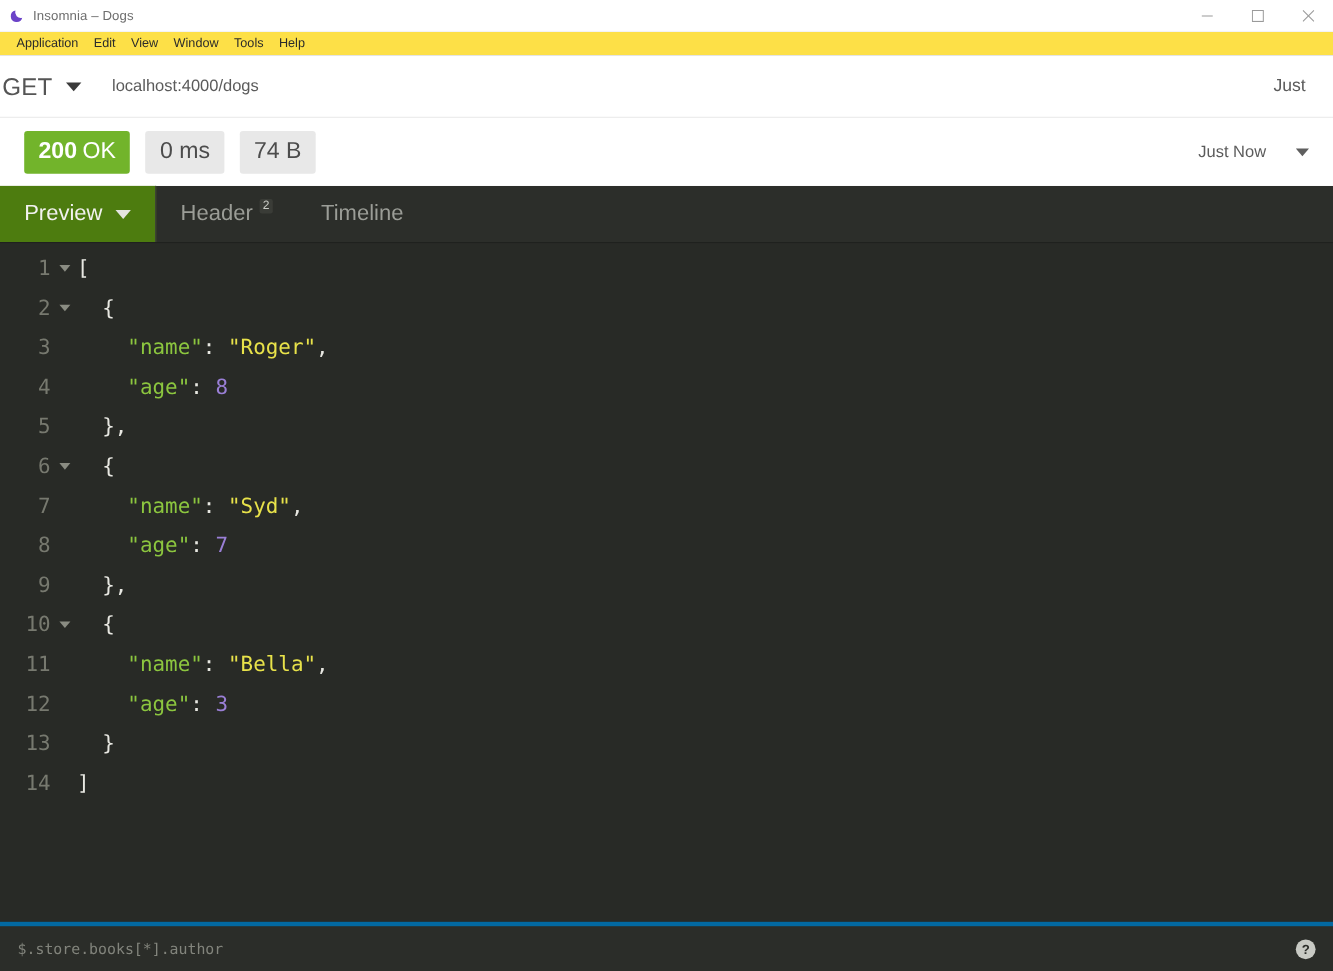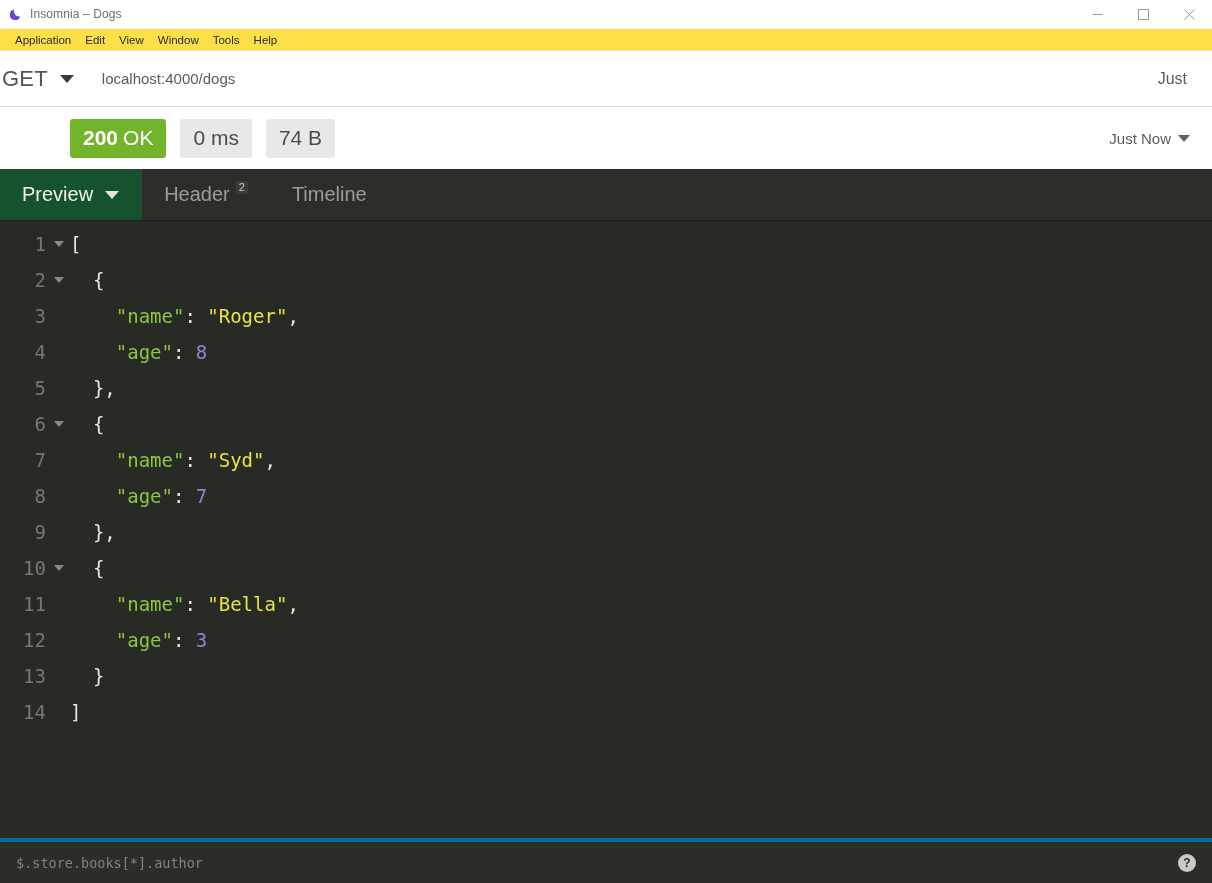--- a/index.html
+++ b/index.html
@@ -158,33 +158,32 @@
     align-items: center;
     justify-content: center;
     padding: 0 13px;
     font-size: 21px;
     border-radius: 3px;
     white-space: nowrap;
   }
   .badge-ok {
     background: #72b42b;
     color: #ffffff;
-    margin-left: 48px;
   }
   .badge-ok .code { font-weight: bold; margin-right: 5px; }
   .badge-grey {
     background: #e8e8e8;
     color: #4c4c4c;
   }
   .history-wrap {
     position: absolute;
     right: 22px;
     display: flex;
     align-items: center;
-    gap: 7px;
+    gap: 27px;
   }
   .history-label {
     font-size: 15px;
     color: #5b5b5b;
   }
   .caret-small {
     width: 0; height: 0;
     border-left: 6px solid transparent;
     border-right: 6px solid transparent;
     border-top: 7px solid #5f5f5f;
@@ -211,21 +210,21 @@
     display: flex;
     align-items: center;
     padding: 0 22px;
     font-size: 20px;
     color: #9b9d97;
     white-space: nowrap;
     position: relative;
   }
   .tab.active {
     color: #f2f2ef;
-    background: #14532d;
+    background: #4d7c0f;
     border-right: 1px solid #3c3e39;
   }
   .tab .tab-caret {
     width: 0; height: 0;
     border-left: 7px solid transparent;
     border-right: 7px solid transparent;
     border-top: 8px solid #e4e4e0;
     margin-left: 12px;
   }
   .tab-badge {

